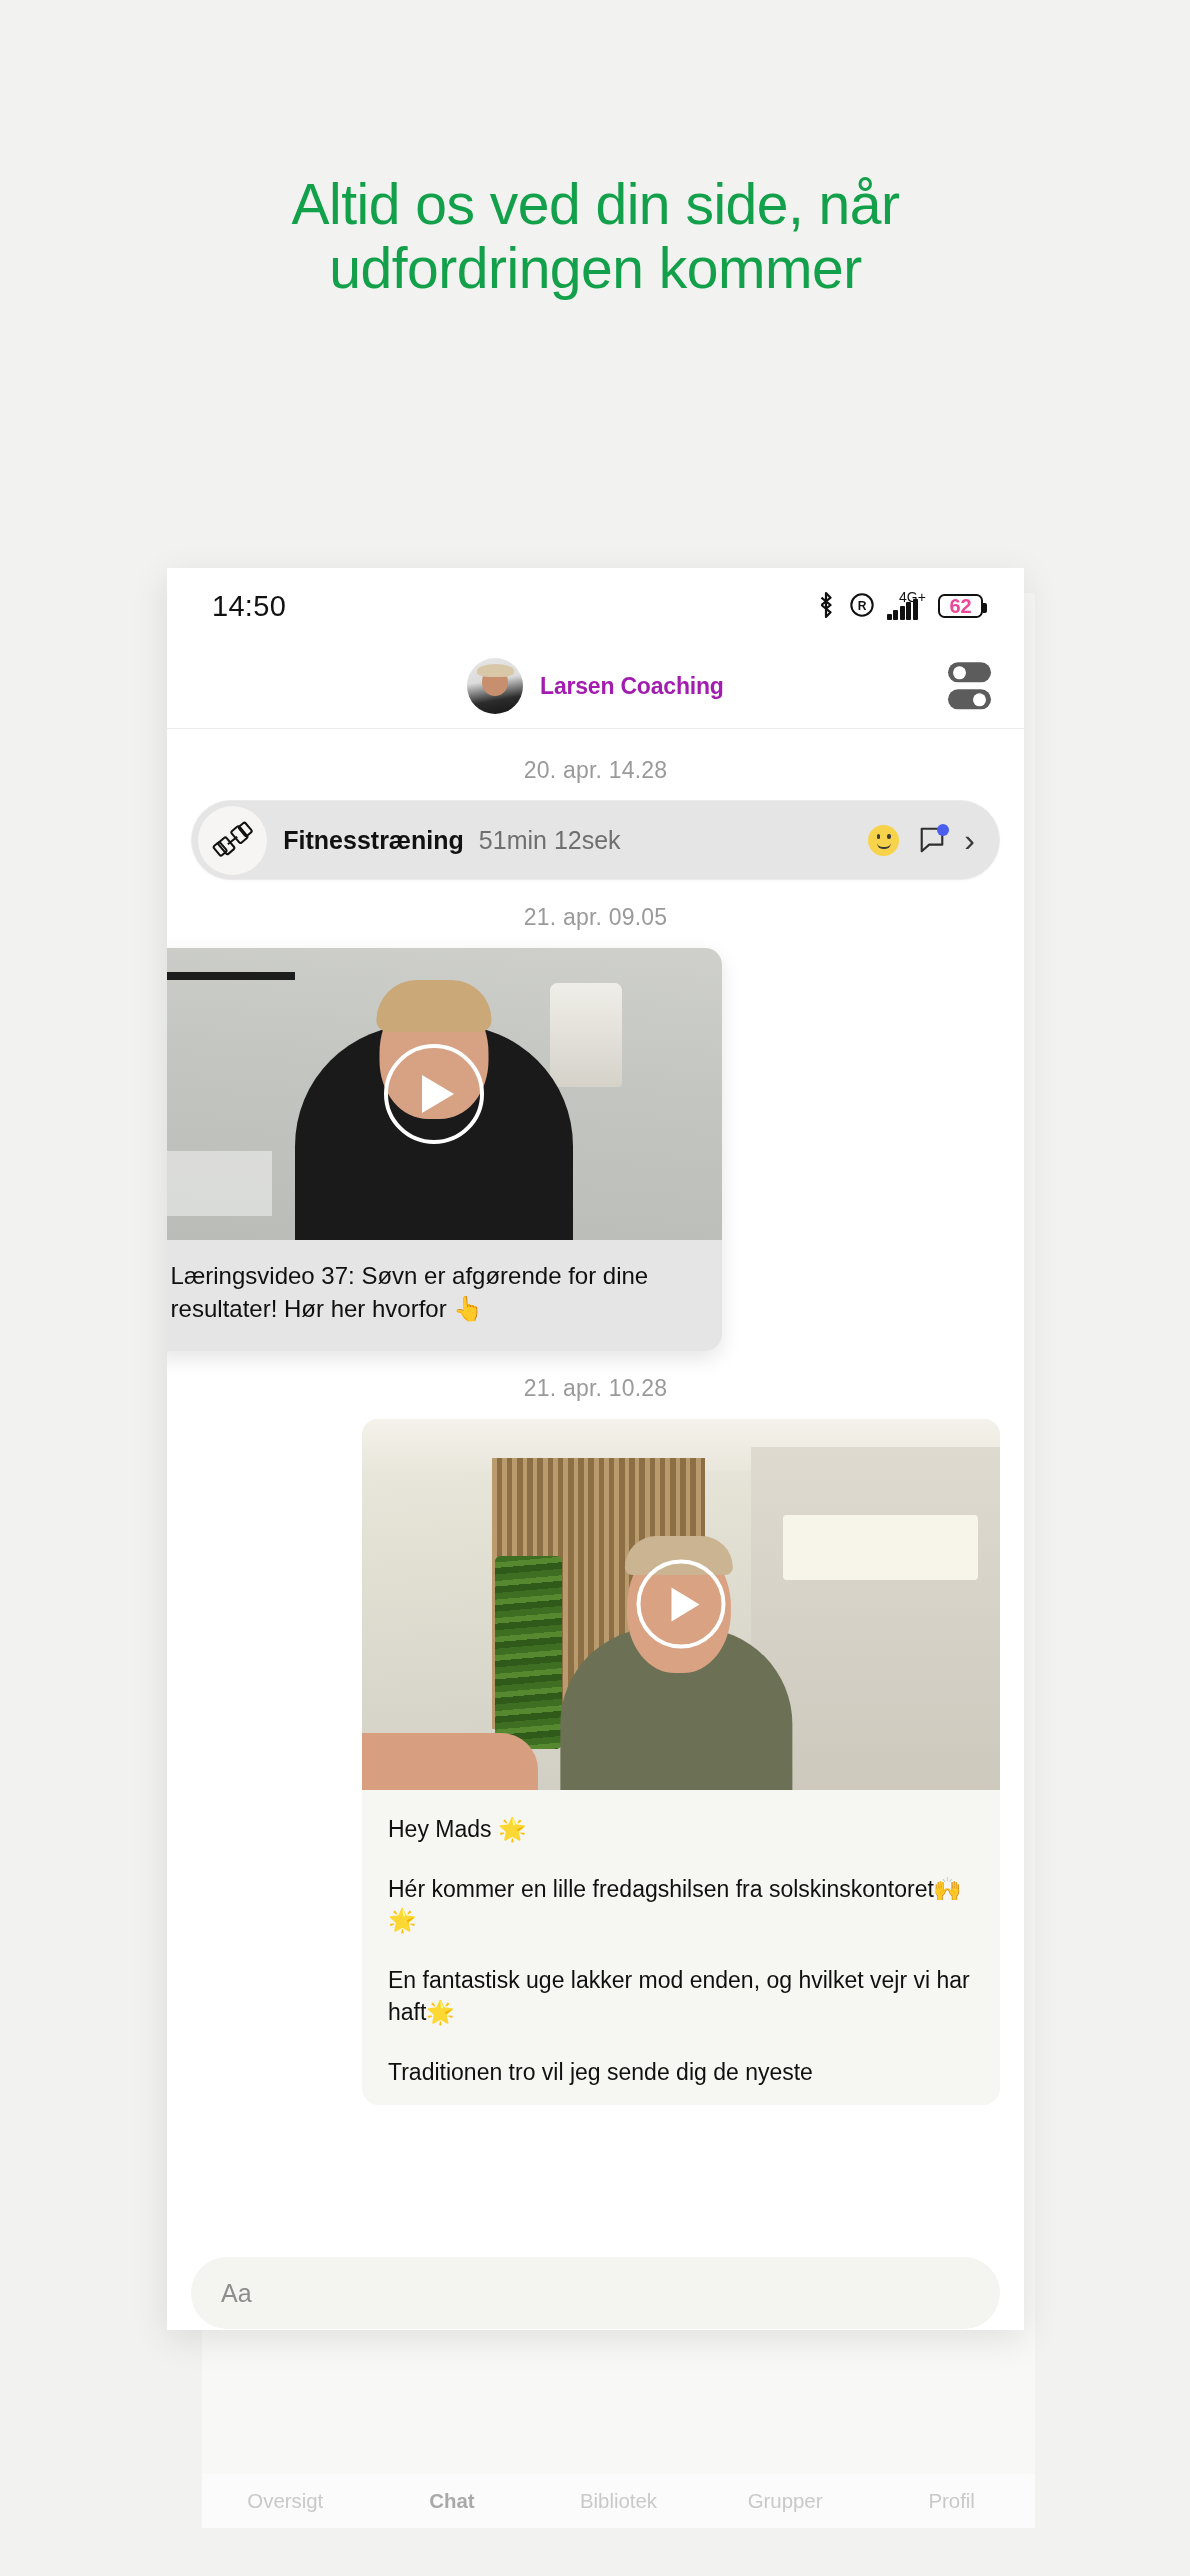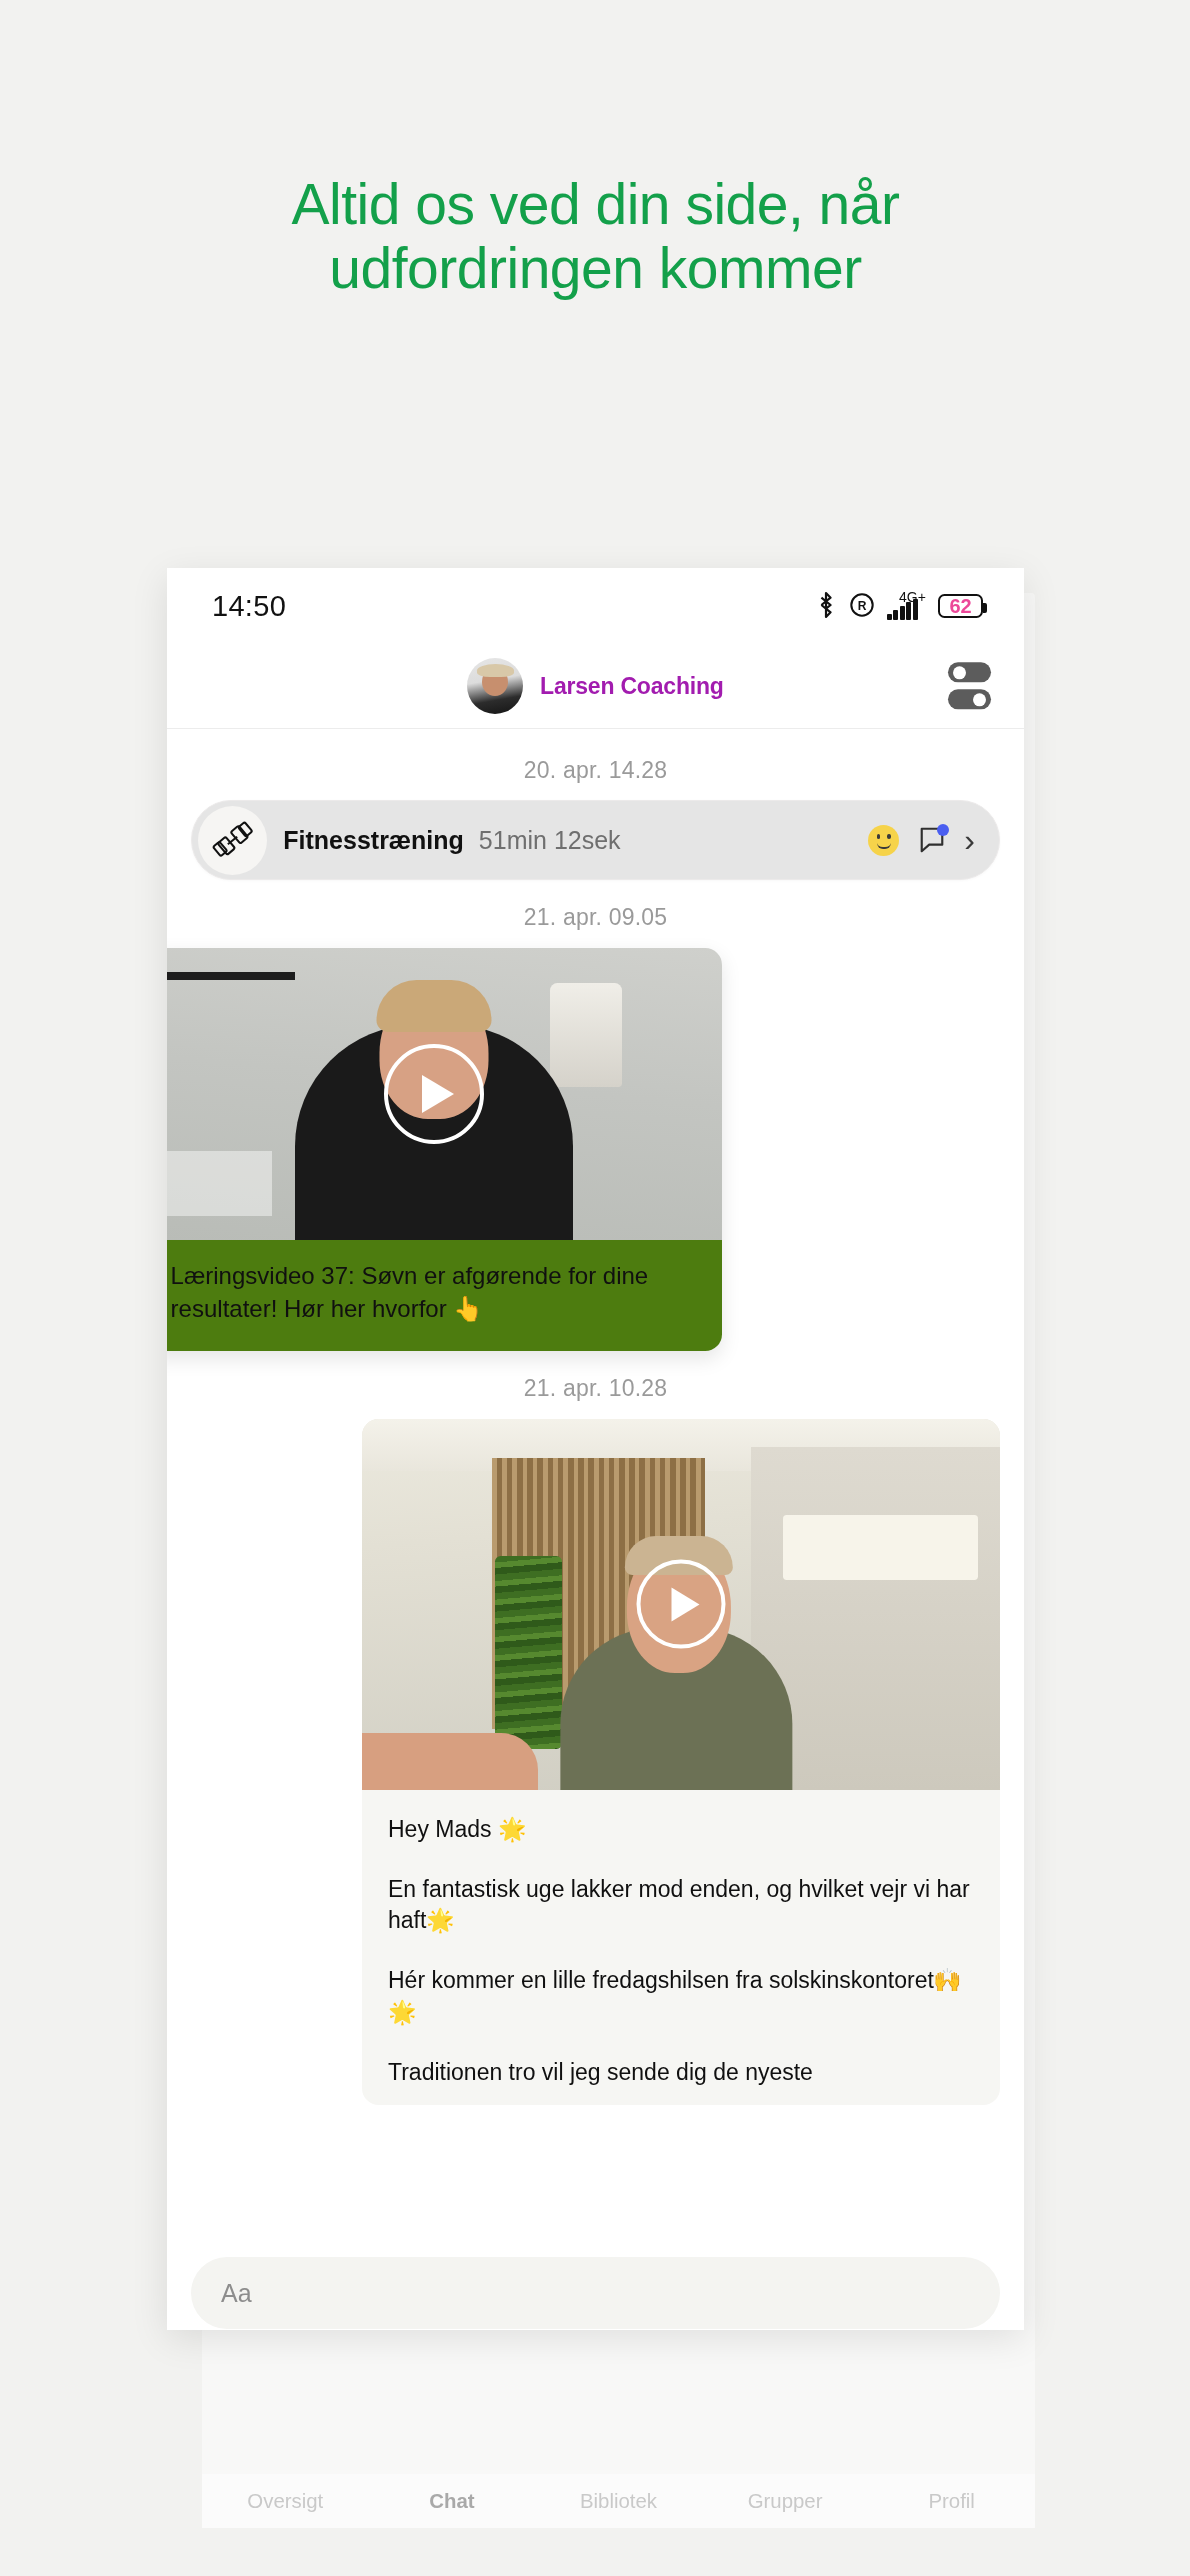--- a/index.html
+++ b/index.html
@@ -180,21 +180,21 @@
   .thumb1 .hair{
     position:absolute; left:50%; top:32px; transform:translateX(-50%);
     width: 115px; height: 52px; border-radius: 57px 57px 16.7px 16.7px;
     background: #caa878;
   }
   .thumb1 .shelf{
     position:absolute; left:3.7px; bottom:24px; width:122px; height:65px;
     background: rgba(255,255,255,0.45);
   }
   .caption1 {
-    padding: 20.4px 24px 26px; background:#4d7c0f;
+    padding: 20.4px 24px 26px; background:#e5e5e5;
   }
   .caption1 p { font-size: 24px; line-height: 1.35; color:#101010; }
 
   .play {
     position:absolute; left:50%; top:50%; transform:translate(-50%,-50%);
     width: 100px; height:100px; border-radius:50%; border: 4.6px solid #fff;
     display:flex; align-items:center; justify-content:center;
   }
   .play i {
     display:block; width:0; height:0;
@@ -404,22 +404,22 @@
           <span class="torso"></span>
           <span class="head2"></span>
           <span class="hair2"></span>
           <span class="arm"></span>
           <span class="play small">
               <i></i>
             </span>
         </div>
         <div class="body2">
           <p>Hey Mads 🌟</p>
+          <p>Hér kommer en lille fredagshilsen fra solskinskontoret🙌🌟</p>
           <p>En fantastisk uge lakker mod enden, og hvilket vejr vi har haft🌟</p>
-          <p>Hér kommer en lille fredagshilsen fra solskinskontoret🙌🌟</p>
           <p>Traditionen tro vil jeg sende dig de nyeste</p>
         </div>
       </div>
 
       <div class="fade-bottom"></div>
     </div>
 
     <div class="composer">
       <div class="field">
         <span>Aa</span>

